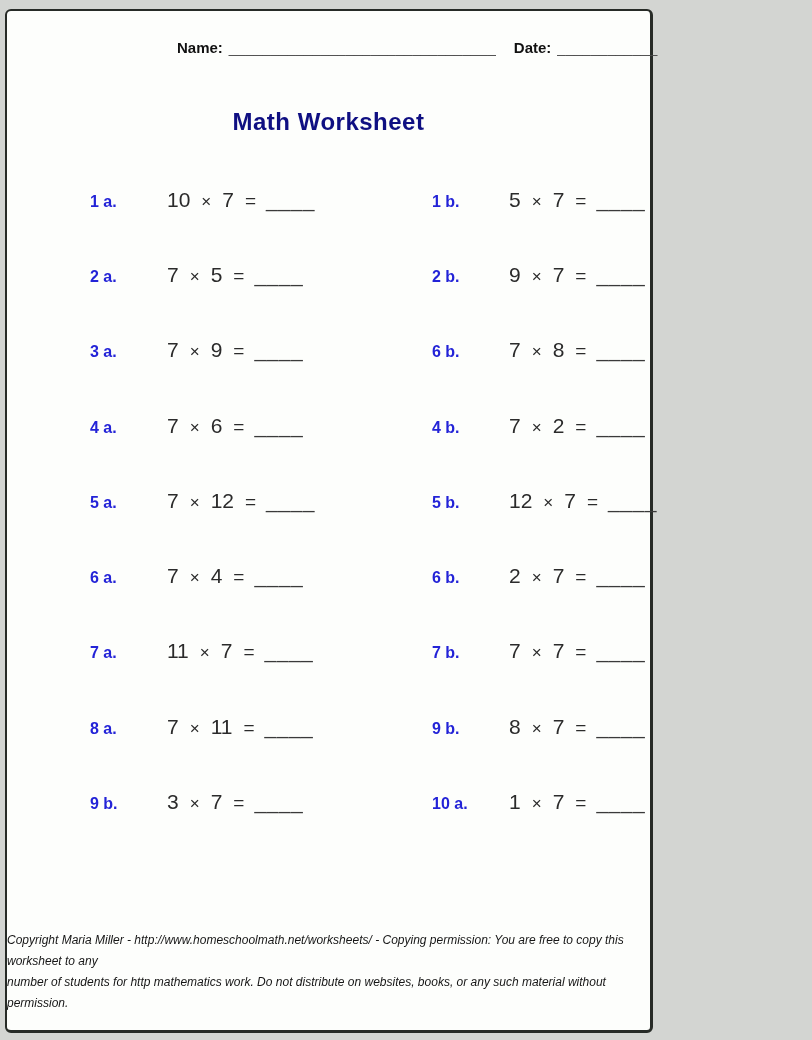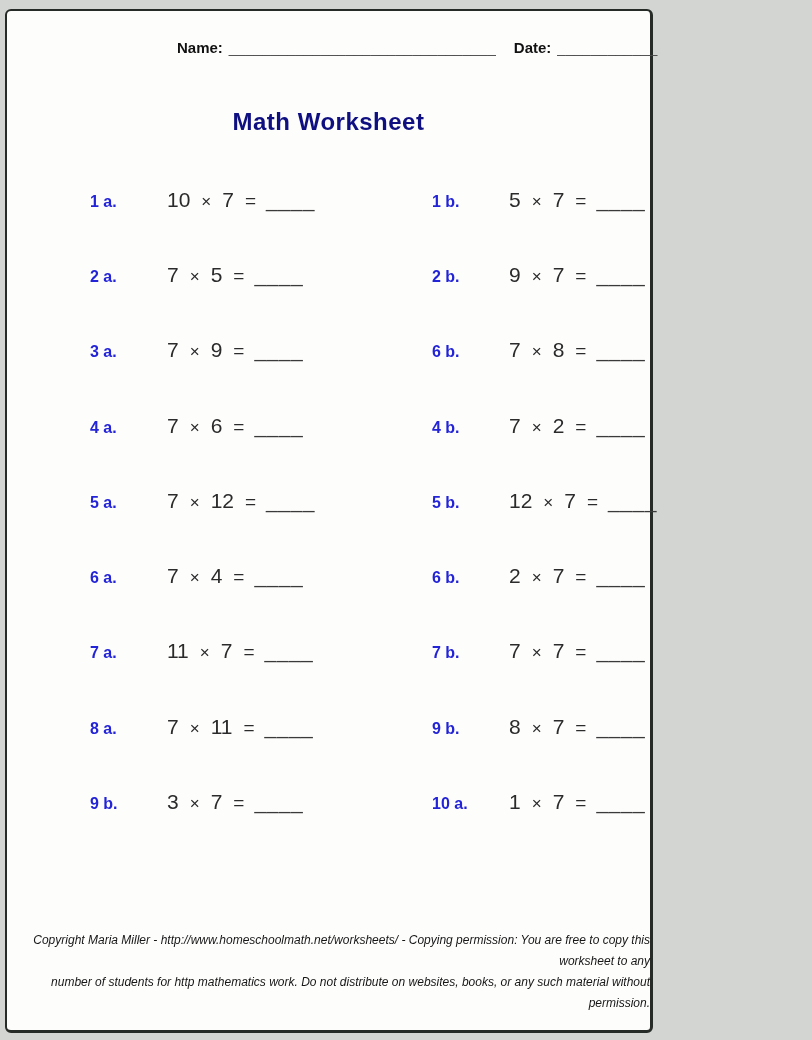--- a/index.html
+++ b/index.html
@@ -93,21 +93,21 @@
   }
   .blank {
     color: #3a3a3a;
     letter-spacing: 0.5px;
   }
   
   .footer {
     position: absolute;
     bottom: 16px; left: 0;
     width: 100%;
-    text-align: right;
+    text-align: left;
     font-style: italic;
     font-size: 12px;
     line-height: 21px;
     color: #161616;
   }
 </style>
 </head>
 <body>
 
 <div class="page">

